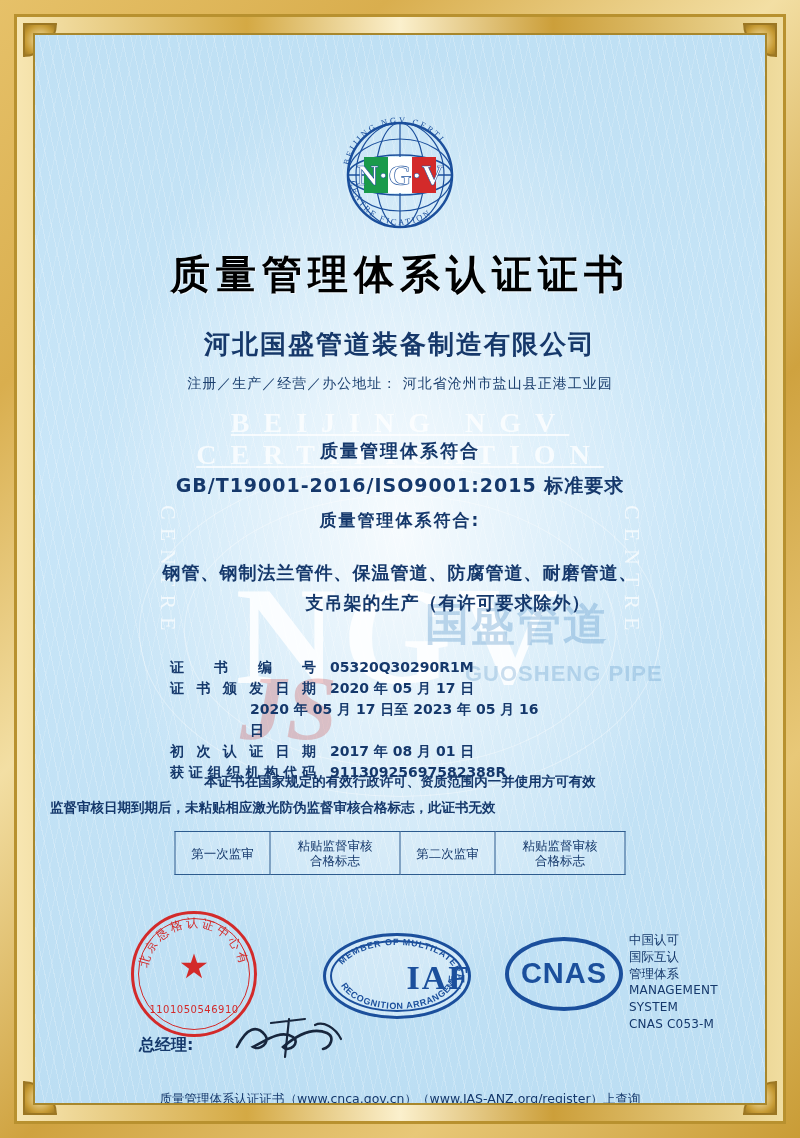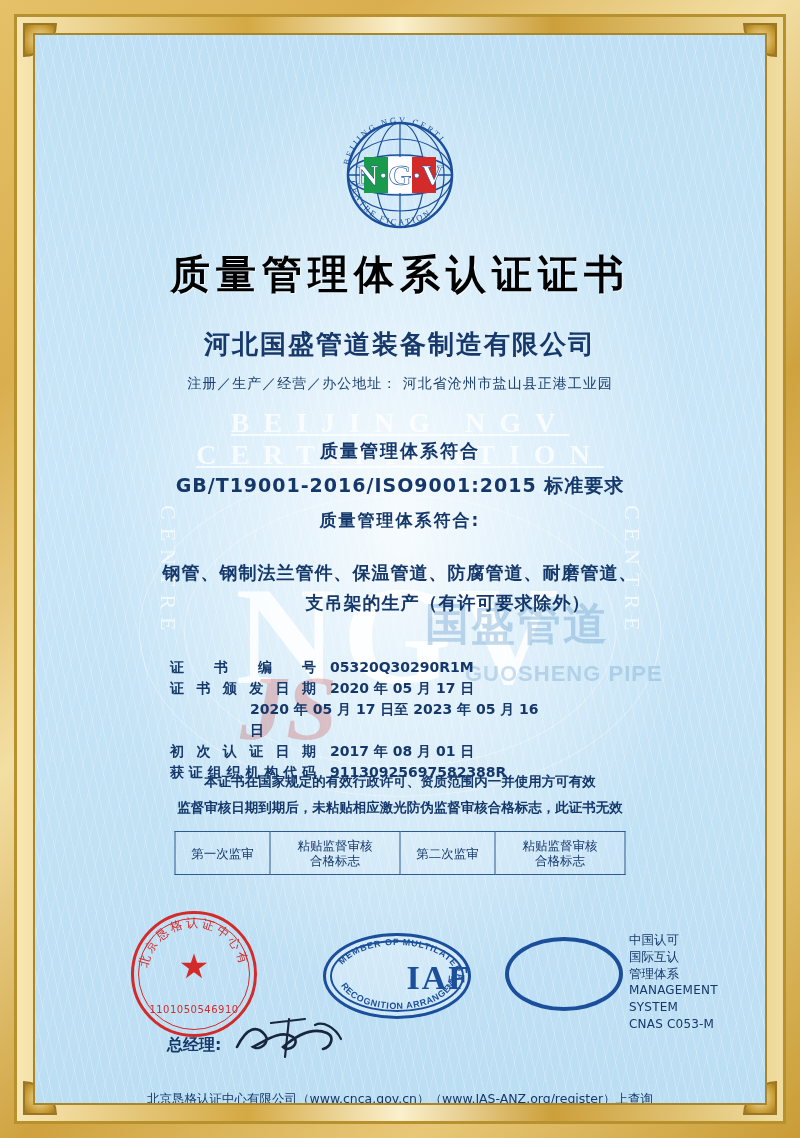--- a/index.html
+++ b/index.html
@@ -313,25 +313,26 @@
     text-align: center;
     font-size: 13.5px;
     color: #15386b;
     font-weight: bold;
     font-family: "DejaVu Sans", sans-serif;
   }
   .note2 {
     position: absolute;
     top: 764px;
     width: 100%;
-    text-align: center;
+    text-align: left;
     font-size: 13.5px;
     color: #15386b;
     font-weight: bold;
     font-family: "DejaVu Sans", sans-serif;
+    margin-left: 15px;
   }
 
   
   table.surv {
     position: absolute;
     top: 796px;
     left: 50%;
     transform: translateX(-50%);
     border-collapse: collapse;
     width: 451px;
@@ -468,21 +469,20 @@
   }
 
   .gm-label {
     position: absolute;
     left: 104px;
     top: 1000px;
     font-size: 16px;
     color: #15386b;
     font-weight: bold;
     font-family: "DejaVu Sans", sans-serif;
-    margin-left: 28px;
   }
   .signature {
     position: absolute;
     left: 196px;
     top: 982px;
     width: 118px;
     height: 46px;
     color: #17263d;
   }
 
@@ -637,35 +637,36 @@
             </text>
             <text font-family="Liberation Sans, sans-serif" font-size="9" font-weight="bold" fill="#1b4f9c" letter-spacing="0.6">
               <textPath href="#iafBot" startOffset="6%">RECOGNITION ARRANGEMENT</textPath>
             </text>
           </svg>
           <div class="iaf-main">IAF</div>
         </div>
 
         <div class="cnas-logo">
           <div class="oval"></div>
+          <div class="txt">CNAS</div>
         </div>
         <div class="cnas-side">
           <div>中国认可</div>
           <div>国际互认</div>
           <div>管理体系</div>
           <div class="en">MANAGEMENT SYSTEM</div>
           <div class="en">CNAS C053-M</div>
         </div>
 
         <div class="gm-label">总经理:</div>
         <svg class="signature" viewBox="0 0 118 46">
           <path d="M6,30 C16,10 26,8 34,18 C40,26 28,34 22,30 C34,24 50,12 62,20 C70,26 58,36 52,30 C66,18 82,10 96,16 C104,20 100,30 92,32" fill="none" stroke="#17263d" stroke-width="2.6" stroke-linecap="round"></path>
           <path d="M40,6 L74,2 M58,2 L54,40 M84,8 C92,4 104,10 110,22" fill="none" stroke="#17263d" stroke-width="2.2" stroke-linecap="round"></path>
         </svg>
 
         <div class="footer1">
-          <span>北京恳格认证中心有限公司（</span><a href="#">www.cnca.gov.cn</a><span>）（</span><a href="#">www.JAS-ANZ.org/register</a><span>）上查询</span>
+          <span>质量管理体系认证证书（</span><a href="#">www.cnca.gov.cn</a><span>）（</span><a href="#">www.JAS-ANZ.org/register</a><span>）上查询</span>
         </div>
 
       </div>
     </div>
   </div>
 </div>
 
 </body></html>

